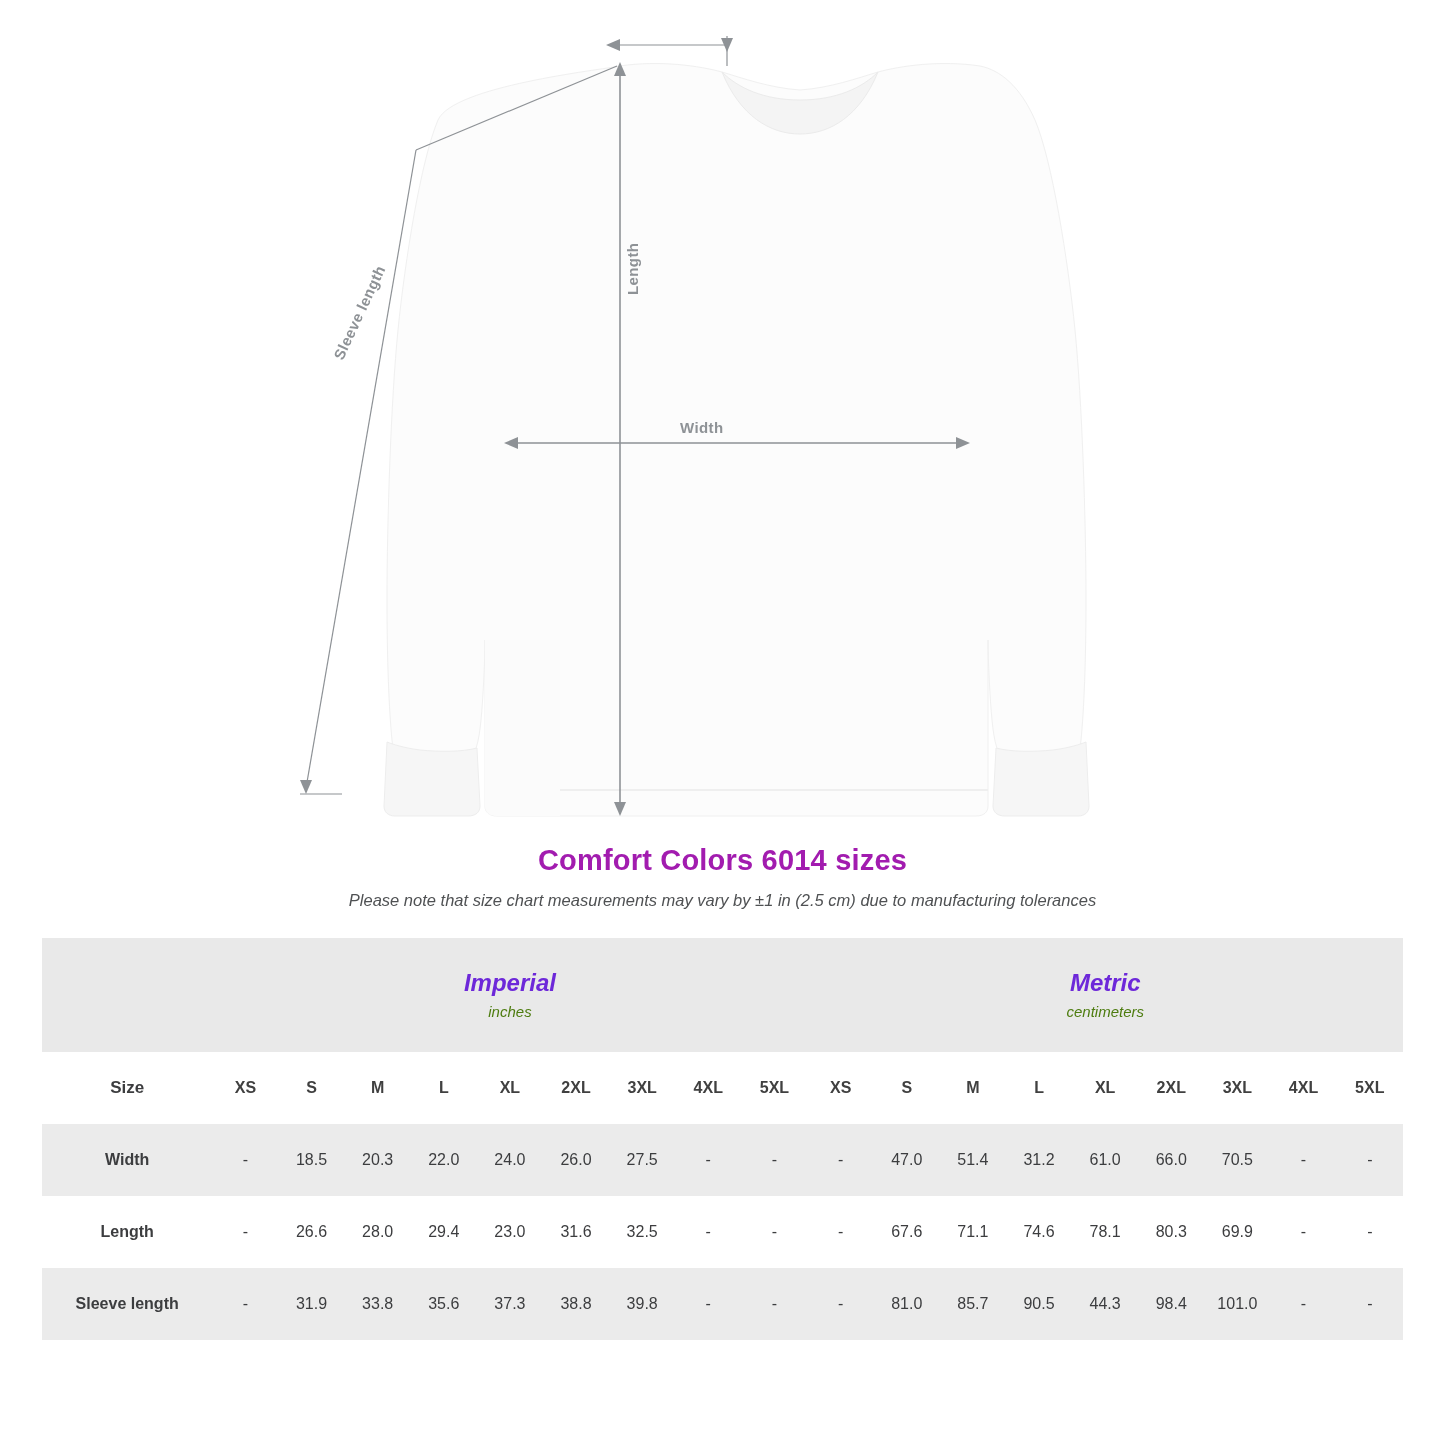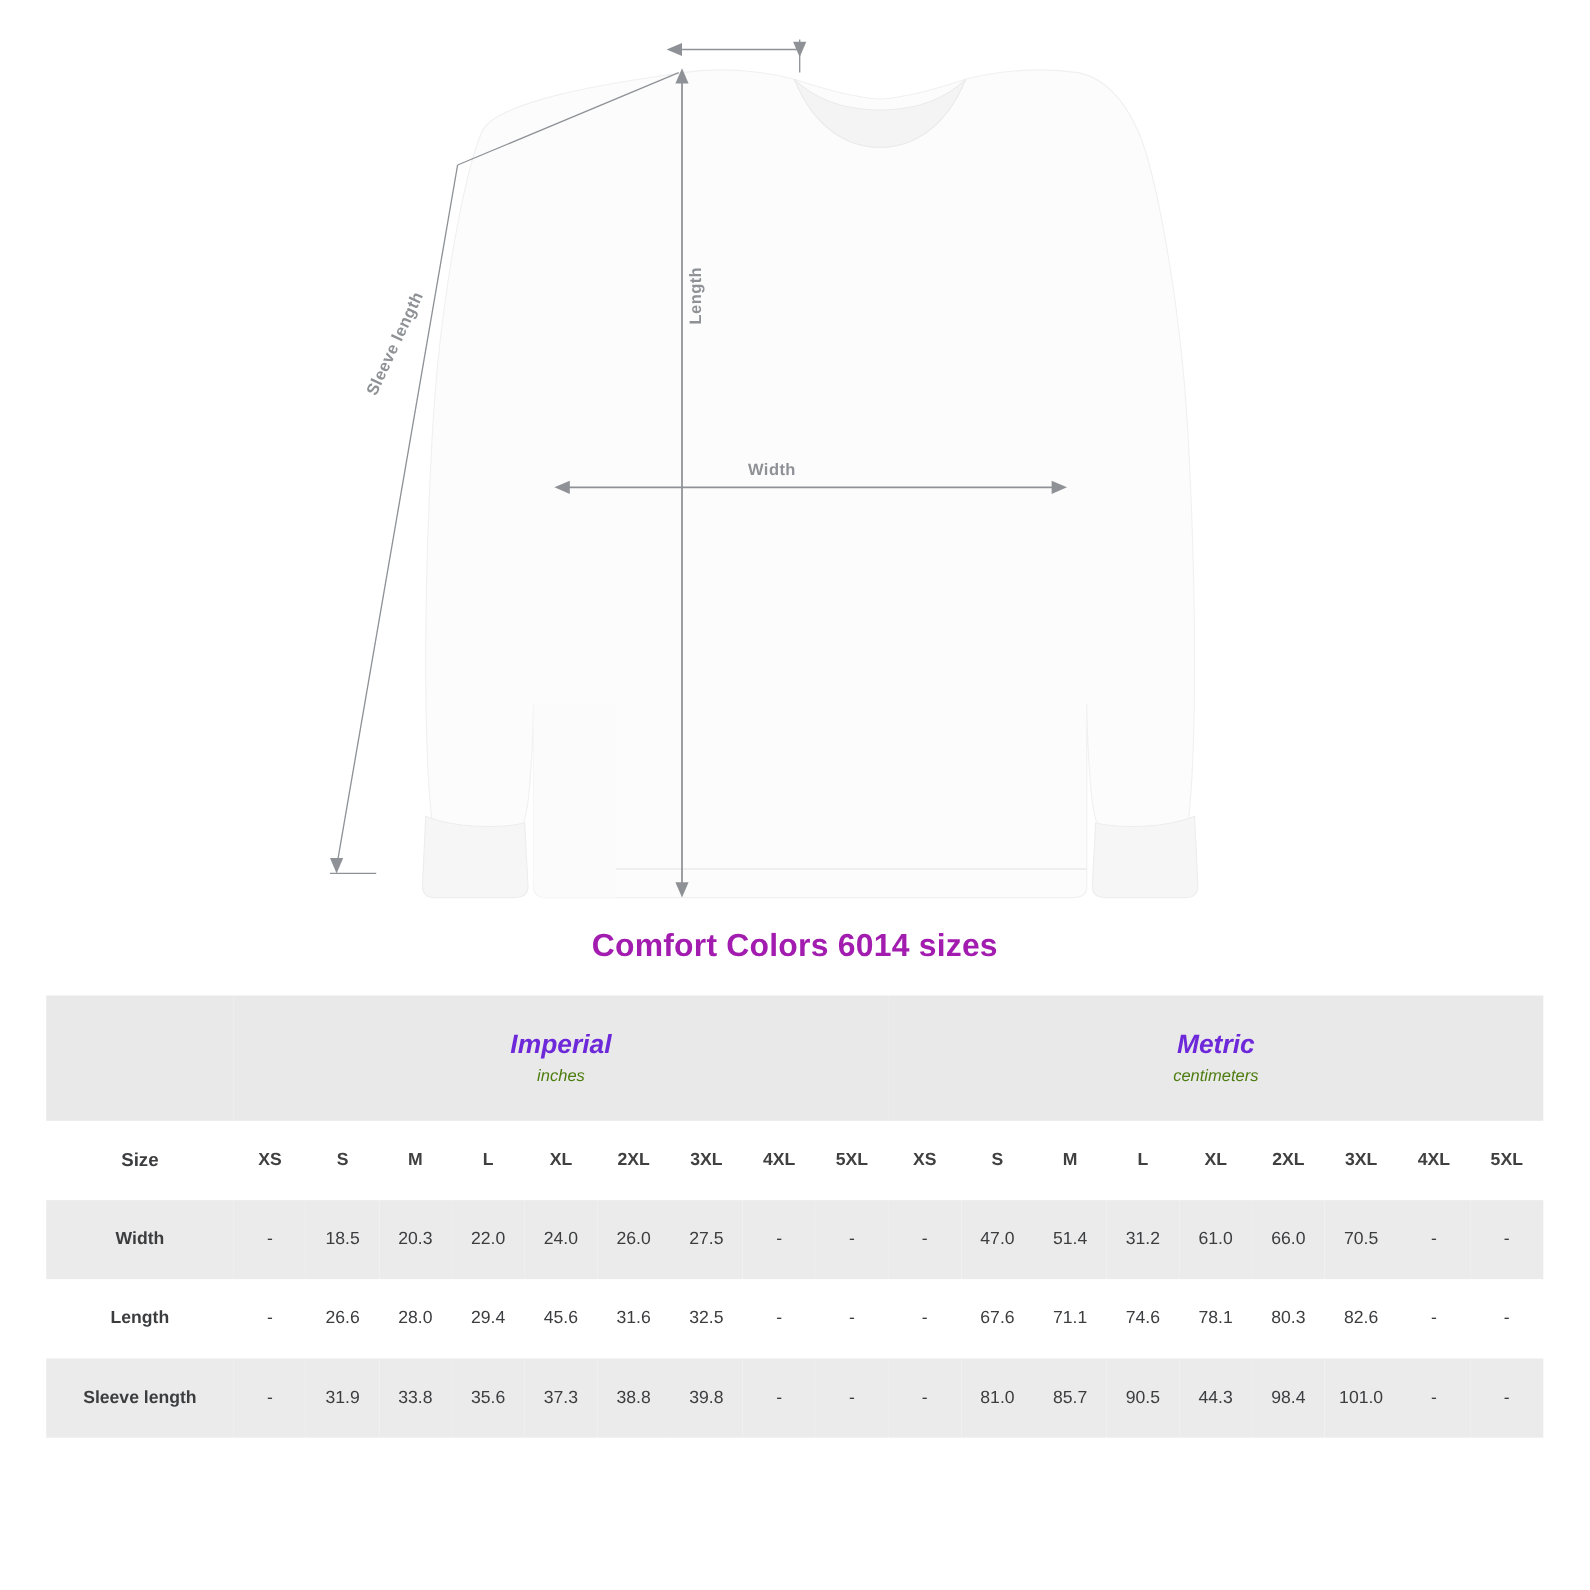--- a/index.html
+++ b/index.html
@@ -235,20 +235,21 @@
     </g>
   </svg>
 
   <div class="diagram-label label-length">Length</div>
   <div class="diagram-label label-sleeve">Sleeve length</div>
   <div class="diagram-label label-width">Width</div>
 </div>
 
 <div class="title-block">
   <div class="chart-title">Comfort Colors 6014 sizes</div>
+  <div class="chart-note">Please note that size chart measurements may vary by ±1 in (2.5 cm) due to manufacturing tolerances</div>
 </div>
 
 <div class="table-wrap">
   <table class="size-table">
     <colgroup>
       <col style="width:170px">
       <col span="18" style="width:66px">
     </colgroup>
     <tbody id="table-body">
         <tr>
@@ -303,32 +304,32 @@
           <td class="cell-val">70.5</td>
           <td class="cell-val">-</td>
           <td class="cell-val">-</td>
         </tr>
         <tr class="data-row plain">
           <td class="row-head first-col">Length</td>
           <td class="cell-val">-</td>
           <td class="cell-val">26.6</td>
           <td class="cell-val">28.0</td>
           <td class="cell-val">29.4</td>
-          <td class="cell-val">45.6</td>
+          <td class="cell-val">23.0</td>
           <td class="cell-val">31.6</td>
           <td class="cell-val">32.5</td>
           <td class="cell-val">-</td>
           <td class="cell-val">-</td>
           <td class="cell-val">-</td>
           <td class="cell-val">67.6</td>
           <td class="cell-val">71.1</td>
           <td class="cell-val">74.6</td>
           <td class="cell-val">78.1</td>
           <td class="cell-val">80.3</td>
-          <td class="cell-val">82.6</td>
+          <td class="cell-val">69.9</td>
           <td class="cell-val">-</td>
           <td class="cell-val">-</td>
         </tr>
         <tr class="data-row alt">
           <td class="row-head first-col">Sleeve length</td>
           <td class="cell-val">-</td>
           <td class="cell-val">31.9</td>
           <td class="cell-val">33.8</td>
           <td class="cell-val">35.6</td>
           <td class="cell-val">37.3</td>

